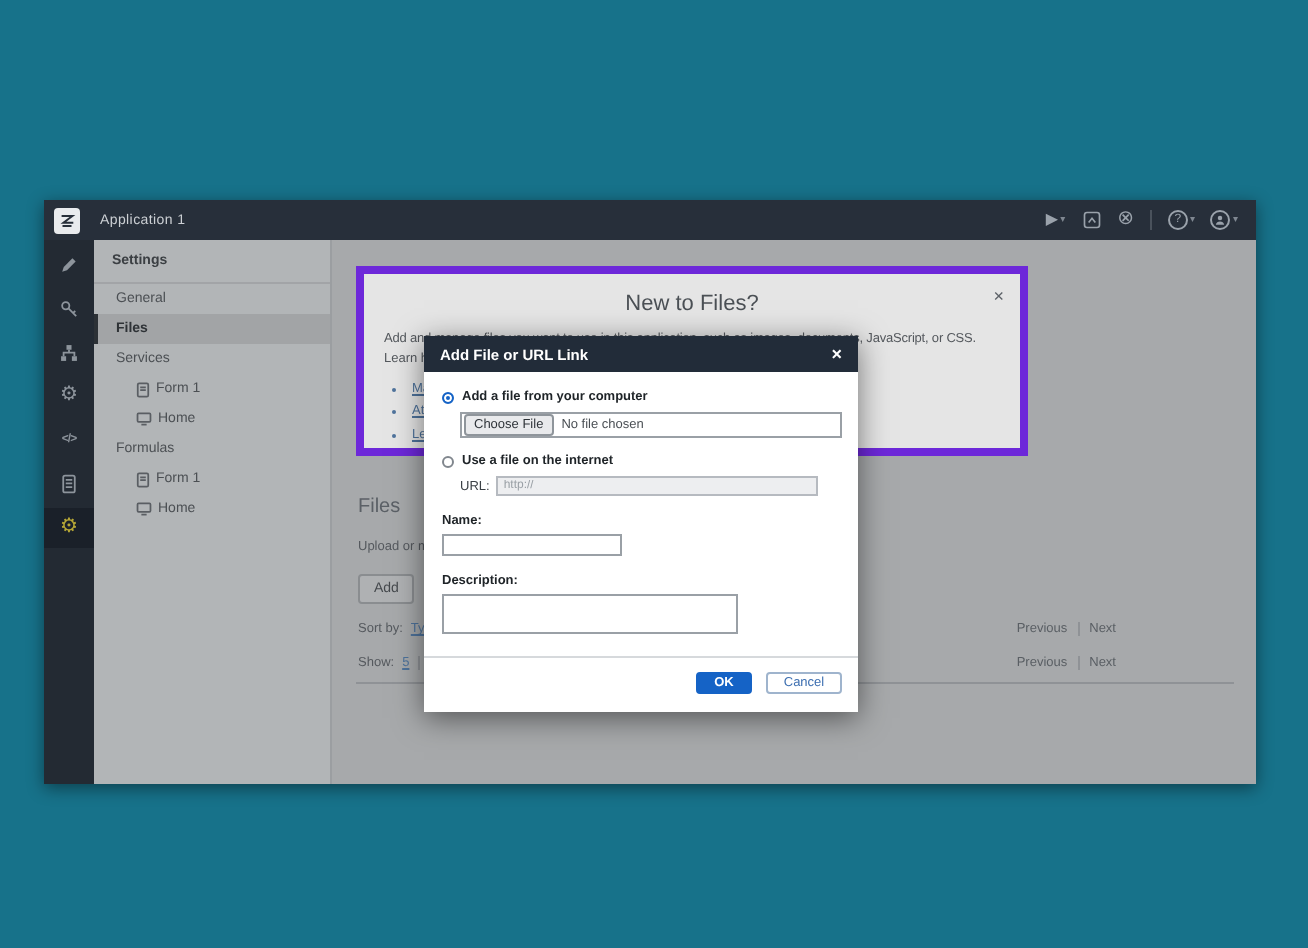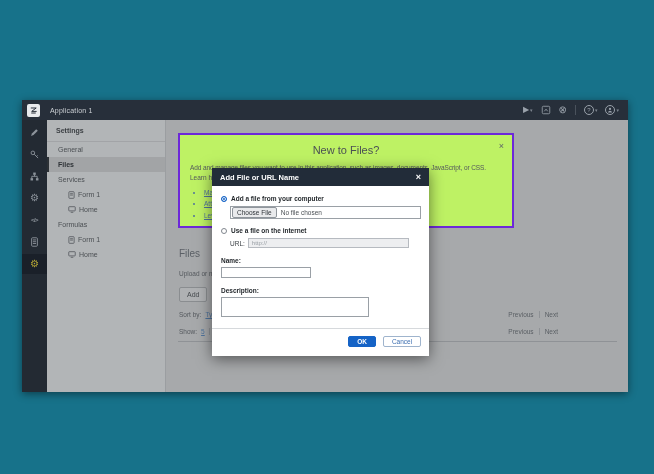--- a/index.html
+++ b/index.html
@@ -51,21 +51,21 @@
                color:#3b3f43; border-bottom:1px solid #a2a4a7; }
   .sb-item { height:15px; display:flex; align-items:center; padding-left:9px;
              font-size:7px; color:#4b4f53; cursor:pointer; border-left:2px solid transparent; }
   .sb-item.sel { background:#a2a4a6; border-left:2px solid #2c3136; font-weight:bold; color:#2e3236; }
   .sb-item.ind { padding-left:19px; gap:3px; }
   .sb-item svg { flex:0 0 auto; color:#5a5e63; }
   
   .main { position:absolute; left:145px; top:20px; right:0; bottom:0; background:#a7a9ab; }
   .banner {
     position:absolute; left:11px; top:13px; width:336px; height:95px;
-    background:#bef264; border:2px solid #6d28d9;
+    background:#e5e5e5; border:4px solid #6d28d9;
   }
   .banner-title { text-align:center; margin-top:9px; font-size:11px; color:#4b5055; }
   .banner-close { position:absolute; right:8px; top:6px; font-size:9px; color:#5d6268; cursor:pointer; }
   .banner-text { margin:7px 10px 0; font-size:6.5px; letter-spacing:-.1px; line-height:1.5;
                  color:#54585d; white-space:nowrap; overflow:hidden; }
   .banner-text2 { margin:0 10px; font-size:6.5px; line-height:1.5; color:#54585d; }
   .banner-links { margin:4px 0 0 24px; }
   .banner-links li { font-size:6.5px; line-height:1.8; color:#4f739c; }
   .banner-links a { color:#4f739c; text-decoration:underline; cursor:pointer; }
   .files-h { position:absolute; left:12px; top:128px; font-size:10px; color:#5b6066; }
@@ -285,21 +285,21 @@
       <span>Previous</span>
       <span class="vsep"></span>
       <span>Next</span>
     </div>
     <div class="list-divider"></div>
   </div>
 </div>
 
 <div class="dialog">
   <div class="dlg-head">
-    <span>Add File or URL Name</span>
+    <span>Add File or URL Link</span>
     <span class="dlg-close">×</span>
   </div>
   <div class="dlg-body">
     <div class="radio-row">
       <span class="radio on"></span>
       <span class="radio-label">Add a file from your computer</span>
     </div>
     <div class="filebox">
       <span class="choose-btn">Choose File</span>
       <span class="file-status">No file chosen</span>

